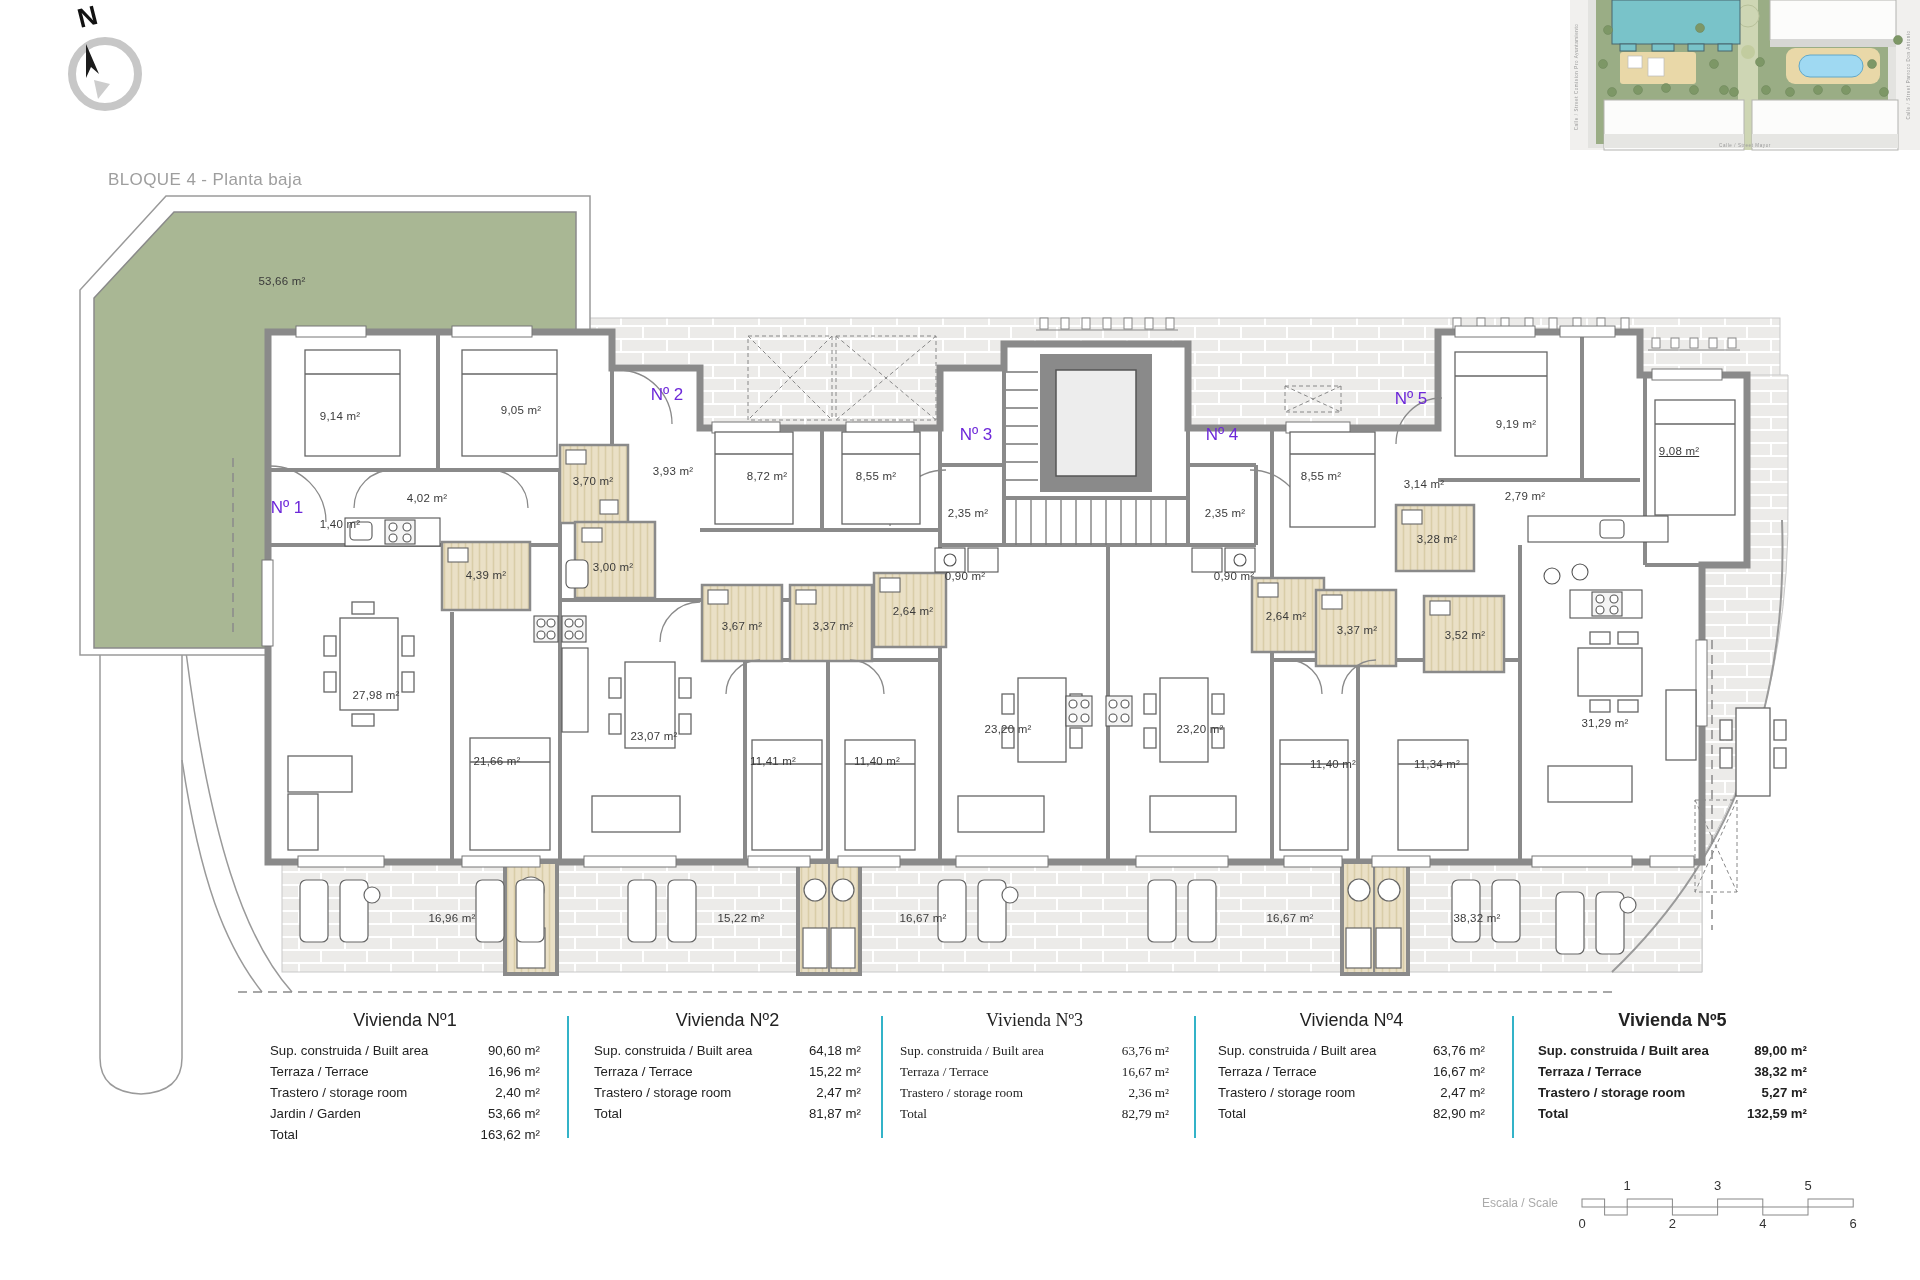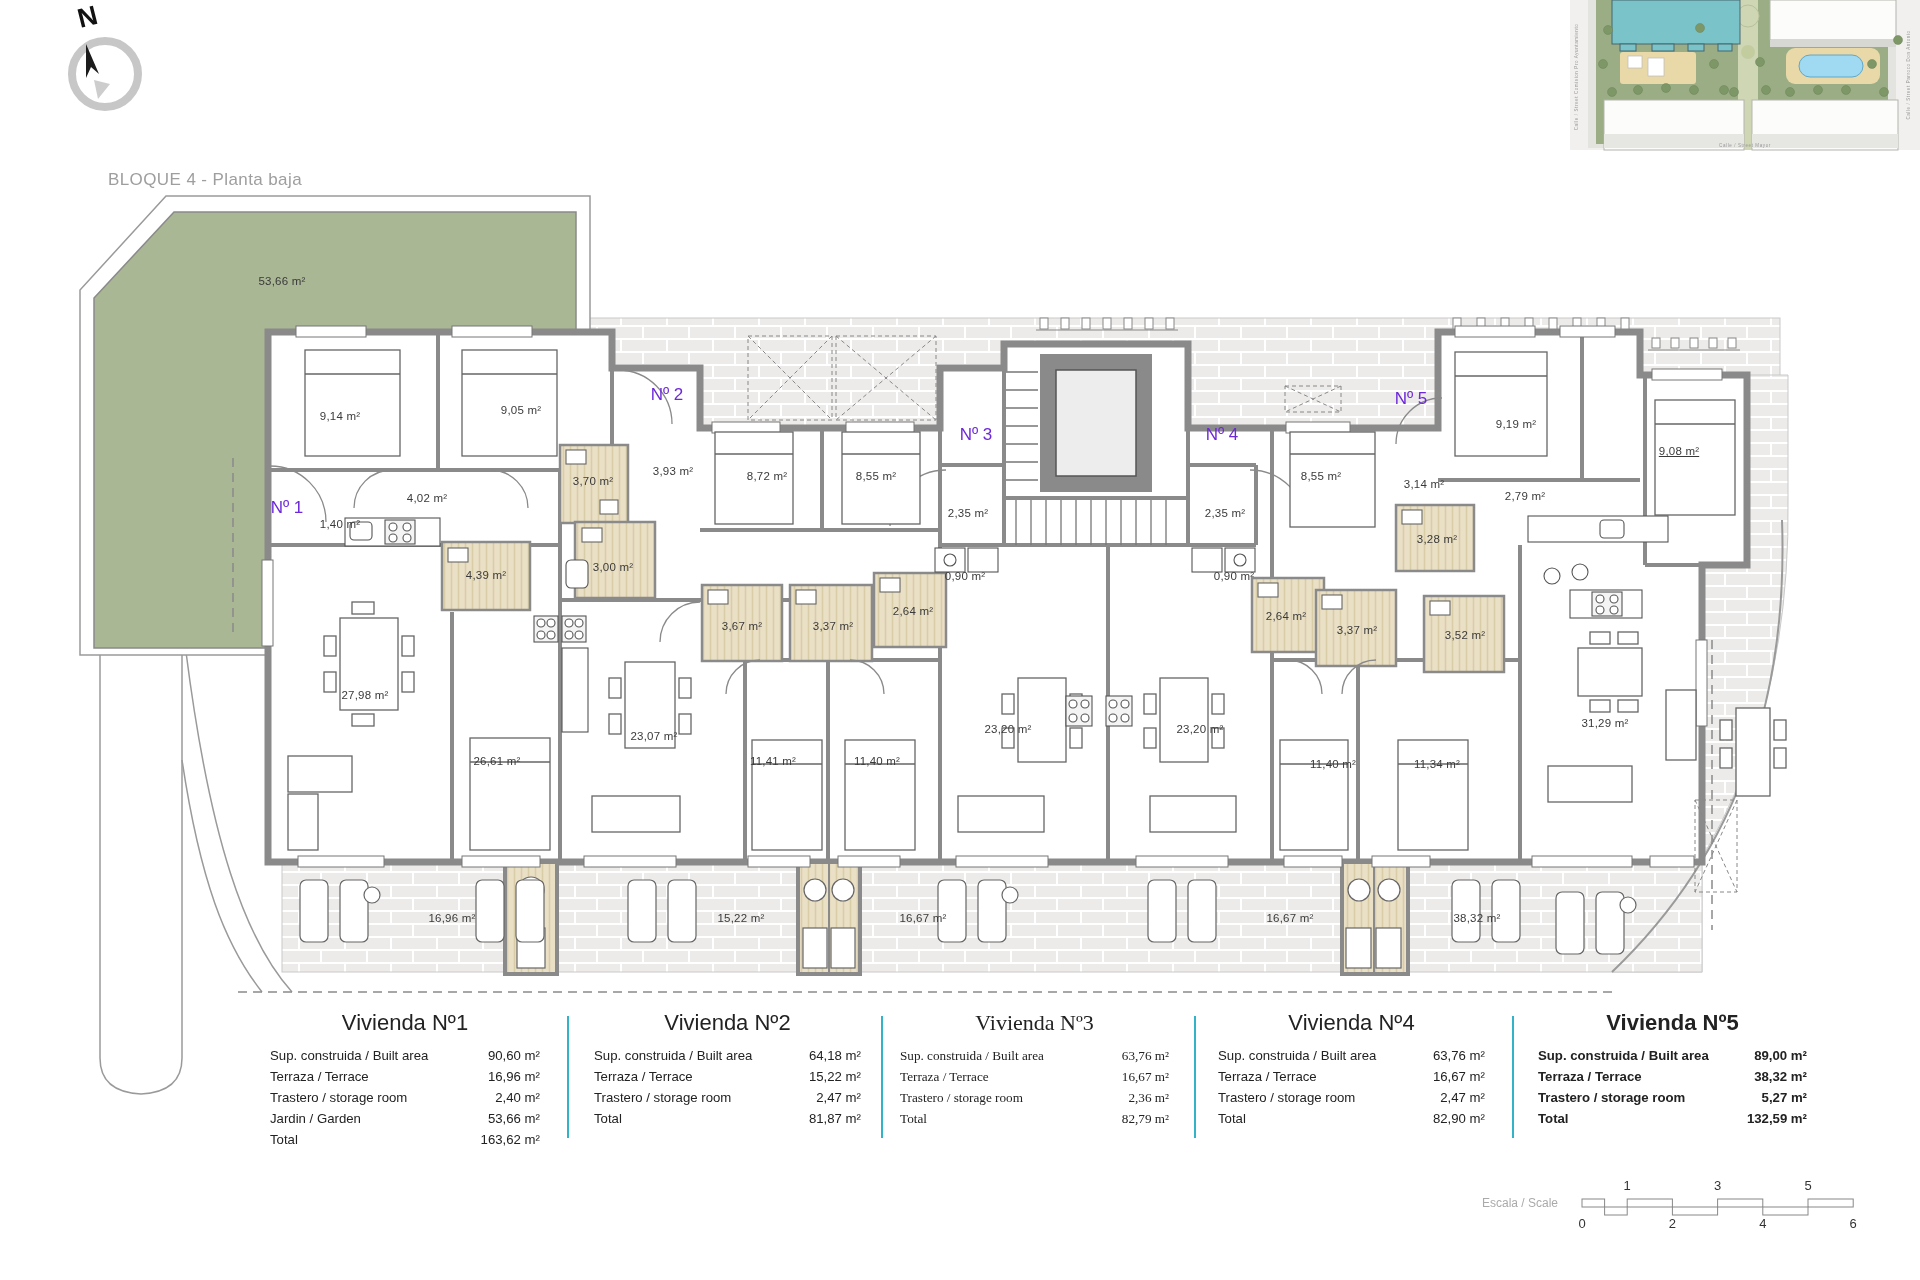--- a/index.html
+++ b/index.html
@@ -8,21 +8,21 @@
   #plan-svg{position:absolute;left:0;top:0;width:1920px;height:1280px;}
   .plan-title{position:absolute;left:108px;top:170px;font-size:17px;color:#9e9e9e;letter-spacing:.4px;}
   .compass-n{position:absolute;left:78px;top:2px;font-size:27px;font-weight:700;color:#111;
              transform:rotate(-14deg);}
   .overlay{position:absolute;left:0;top:0;width:1920px;height:1280px;}
   .room-label{position:absolute;transform:translate(-50%,-50%);font-size:11.5px;color:#3a3a3a;
               white-space:nowrap;letter-spacing:.2px;}
   .entrance-label{position:absolute;transform:translate(-50%,-50%);font-size:17px;color:#6d28d9;
                   white-space:nowrap;text-align:right;}
   .viv-table{position:absolute;top:1010px;}
-  .viv-title{text-align:center;font-size:22px;color:#222;margin-bottom:9px;white-space:nowrap;}
+  .viv-title{text-align:center;font-size:18px;color:#222;margin-bottom:9px;white-space:nowrap;}
   .viv-row{display:flex;justify-content:space-between;font-size:13.2px;color:#222;line-height:21px;white-space:nowrap;}
   .tbl-div{position:absolute;top:1016px;height:122px;width:2px;}
   .scale-label{position:absolute;left:1482px;top:1196px;font-size:12px;color:#aaa;white-space:nowrap;}
   .scale-num{position:absolute;transform:translateX(-50%);font-size:13px;color:#333;}
 </style>
 </head>
 <body>
 
 <div class="stage">
 
@@ -461,26 +461,26 @@
       <span class="room-label" style="left: 1679px; top: 451px; text-decoration: underline;">9,08 m²</span>
       <span class="room-label" style="left: 1437px; top: 539px;">3,28 m²</span>
       <span class="room-label" style="left: 486px; top: 575px;">4,39 m²</span>
       <span class="room-label" style="left: 613px; top: 558px; margin-top: 9px;">3,00 m²</span>
       <span class="room-label" style="left: 913px; top: 611px;">2,64 m²</span>
       <span class="room-label" style="left: 1286px; top: 616px;">2,64 m²</span>
       <span class="room-label" style="left: 742px; top: 626px;">3,67 m²</span>
       <span class="room-label" style="left: 833px; top: 626px;">3,37 m²</span>
       <span class="room-label" style="left: 1357px; top: 630px;">3,37 m²</span>
       <span class="room-label" style="left: 1465px; top: 635px;">3,52 m²</span>
-      <span class="room-label" style="left: 365px; top: 695px;">27,98 m²</span>
+      <span class="room-label" style="left: 376px; top: 695px;">27,98 m²</span>
       <span class="room-label" style="left: 654px; top: 736px;">23,07 m²</span>
       <span class="room-label" style="left: 1008px; top: 729px;">23,20 m²</span>
       <span class="room-label" style="left: 1200px; top: 729px;">23,20 m²</span>
       <span class="room-label" style="left: 1605px; top: 723px;">31,29 m²</span>
-      <span class="room-label" style="left: 497px; top: 761px;">26,61 m²</span>
+      <span class="room-label" style="left: 497px; top: 761px;">21,66 m²</span>
       <span class="room-label" style="left: 773px; top: 761px;">11,41 m²</span>
       <span class="room-label" style="left: 877px; top: 761px;">11,40 m²</span>
       <span class="room-label" style="left: 1333px; top: 764px;">11,40 m²</span>
       <span class="room-label" style="left: 1437px; top: 764px;">11,34 m²</span>
       <span class="room-label" style="left: 452px; top: 918px;">16,96 m²</span>
       <span class="room-label" style="left: 741px; top: 918px;">15,22 m²</span>
       <span class="room-label" style="left: 923px; top: 918px;">16,67 m²</span>
       <span class="room-label" style="left: 1290px; top: 918px;">16,67 m²</span>
       <span class="room-label" style="left: 1477px; top: 918px;">38,32 m²</span>
       <span class="entrance-label" style="left: 287px; top: 508px;">Nº 1</span>

